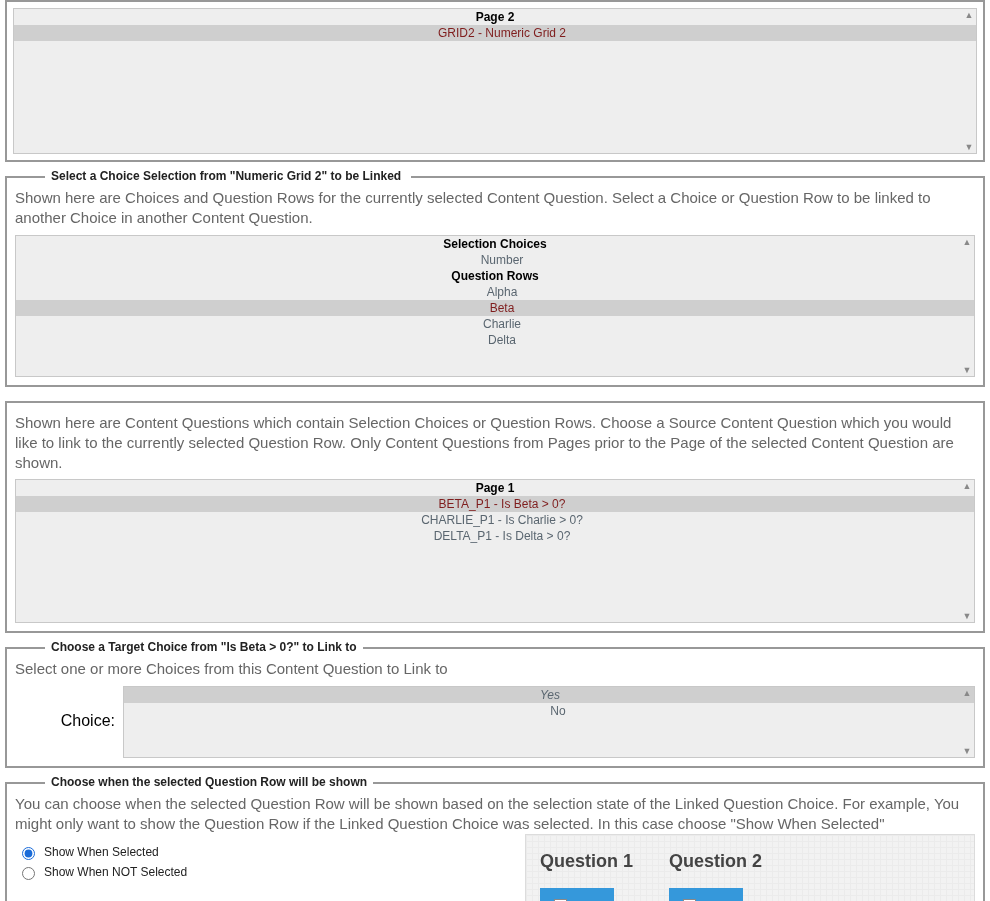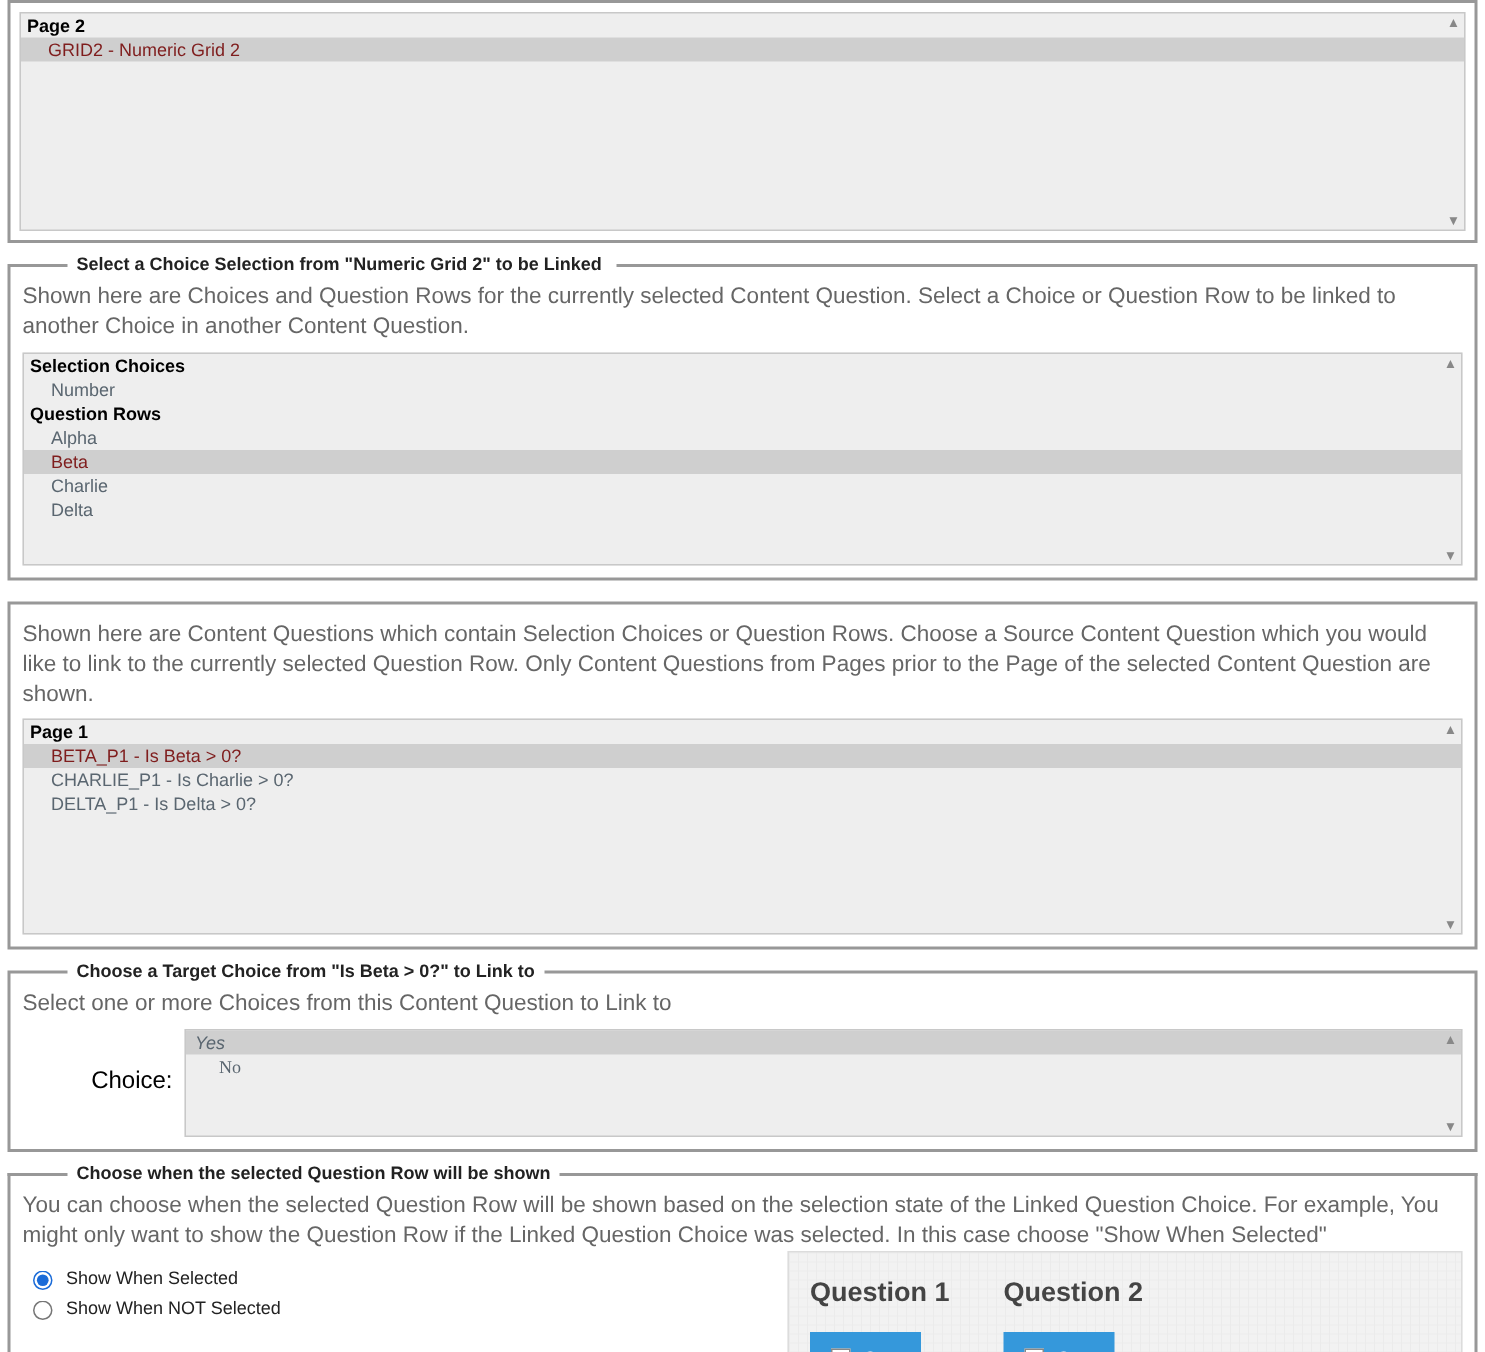--- a/index.html
+++ b/index.html
@@ -64,20 +64,21 @@
     line-height: 10px;
     text-align: center;
   }
   .listbox .scroll-arrow.up { top: 1px; }
   .listbox .scroll-arrow.down { bottom: 1px; }
   .lb-row {
     padding: 1px 4px 1px 8px;
     font-size: 12px;
     line-height: 14px;
     white-space: nowrap;
+    text-align: center;
   }
   .lb-row.header {
     font-weight: bold;
     color: #000;
     padding-left: 4px;
   }
   .lb-row.indent1 { padding-left: 18px; color: #5a6670; }
   .lb-row.selected { background: #cfcfcf; color: #7f1d1d; }
   .lb-row.link-item { color: #5a6670; }
   .radio-row {
@@ -205,21 +206,21 @@
   </div>
   <div class="panel-inner">
     <div class="desc">Select one or more Choices from this Content Question to Link to</div>
     <div class="choice-split">
       <div class="choice-label-cell">Choice:</div>
       <div class="listbox" style="height:72px; flex:1;">
         <span class="scroll-arrow up">▲</span>
         <span class="scroll-arrow down">▼</span>
         <div id="p3-items">
             <div class="lb-row link-item selected" style="padding-left: 6px; font-style: italic;">Yes</div>
-            <div class="lb-row link-item" style="padding-left: 22px; font-family: Liberation Serif, serif;">No</div>
+            <div class="lb-row link-item" style="padding-left: 22px;">No</div>
           </div>
       </div>
     </div>
   </div>
 </div>
 
 <div class="panel" style="margin-top:14px; border-bottom:none;">
   <div class="panel-legend">Choose when the selected Question Row will be shown</div>
   <div class="panel-inner" style="padding-bottom:0;">
     <div class="desc">You can choose when the selected Question Row will be shown based on the selection state of the Linked Question Choice. For example, You might only want to show the Question Row if the Linked Question Choice was selected. In this case choose "Show When Selected"</div>

